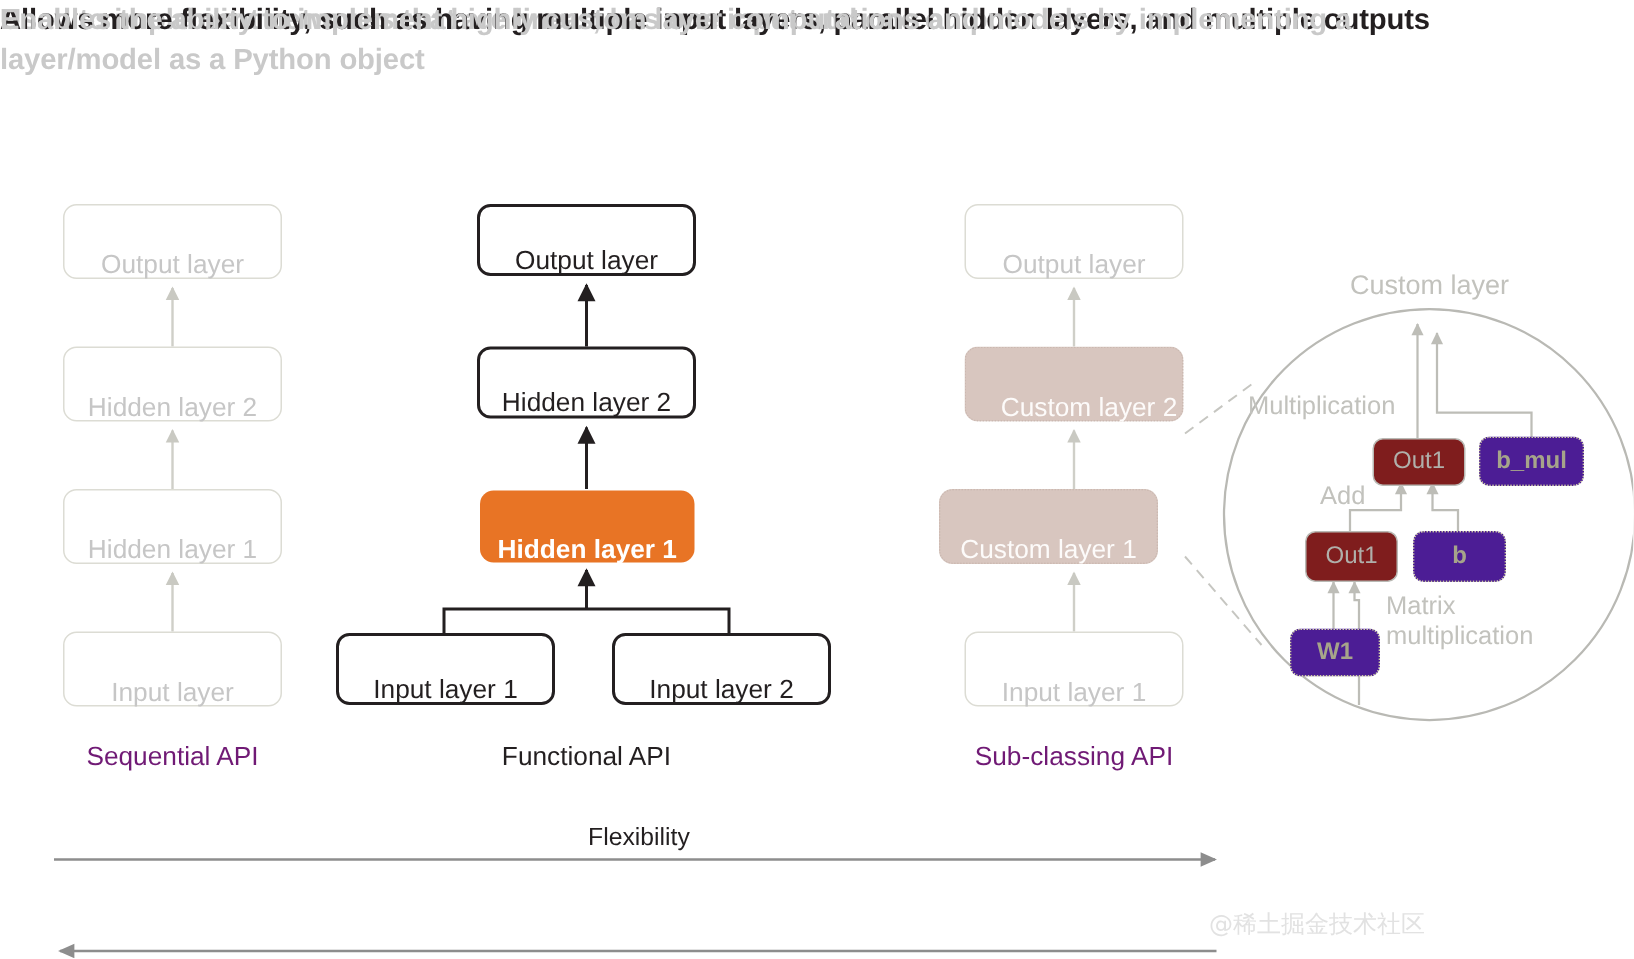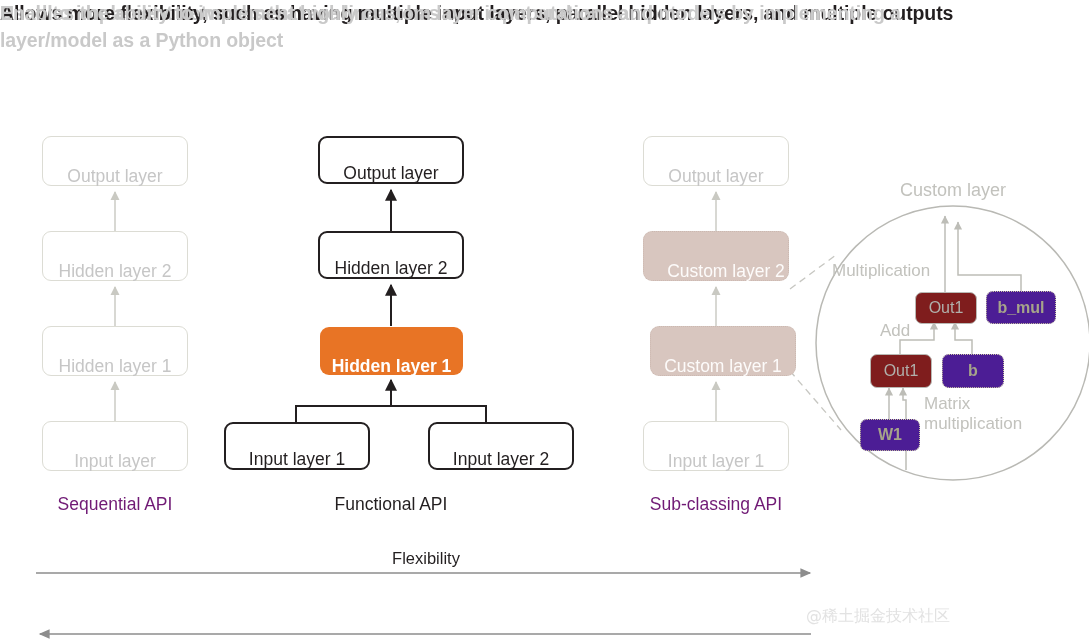--- a/index.html
+++ b/index.html
@@ -185,32 +185,32 @@
   </div>
   <div class="node solid" style="left:318px;top:231px;width:146px;height:48px;">
     <span>Hidden layer 2</span>
   </div>
   <div class="node orange" style="left:320px;top:327px;width:143px;height:48px;">
     <span>Hidden layer 1</span>
   </div>
   <div class="node solid" style="left:224px;top:422px;width:146px;height:48px;">
     <span>Input layer 1</span>
   </div>
-  <div class="node solid" style="left:428px;top:422px;width:146px;height:48px;">
+  <div class="node solid" style="left:408px;top:422px;width:146px;height:48px;">
     <span>Input layer 2</span>
   </div>
   <div class="caption active" style="left:318px;top:496px;width:146px;">Functional API</div>
 
   <div class="node ghost" style="left:643px;top:136px;width:146px;height:50px;">
     <span>Output layer</span>
   </div>
   <div class="node custom" style="left:643px;top:231px;width:146px;height:50px;padding-left:20px;">
     <span>Custom layer 2</span>
   </div>
-  <div class="node custom" style="left:650px;top:326px;width:146px;height:50px;">
+  <div class="node custom" style="left:626px;top:326px;width:146px;height:50px;">
     <span>Custom layer 1</span>
   </div>
   <div class="node ghost" style="left:643px;top:421px;width:146px;height:50px;">
     <span>Input layer 1</span>
   </div>
   <div class="caption muted" style="left:640px;top:496px;width:152px;">Sub-classing API</div>
 
   <div class="dlabel center" style="left:863px;top:180px;width:180px;font-size:18px;">Custom layer</div>
 
   <div class="dlabel" style="left:832px;top:261px;">Multiplication</div>

